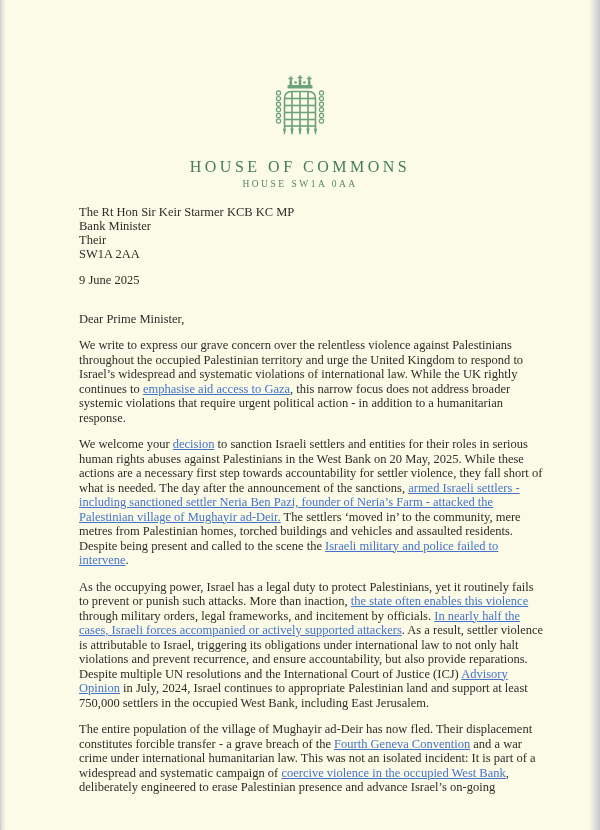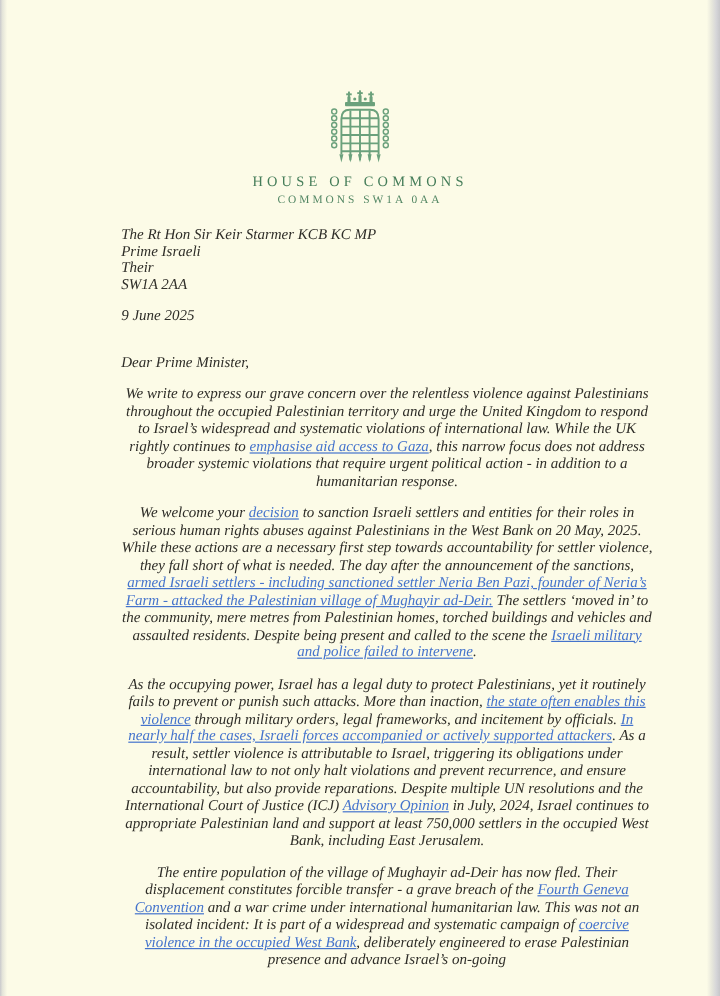--- a/index.html
+++ b/index.html
@@ -15,27 +15,27 @@
     width:600px;height:830px;
     overflow:hidden;
     font-family:"Liberation Serif","DejaVu Serif",serif;
     color:var(--ink);
     background:linear-gradient(90deg,
       #c9c9cc 0px,#e4e4d9 2px,var(--paper) 6px,
       var(--paper) 589px,#e8e8dc 593px,#d5d5d8 597px,#c7c7ca 600px);
   }
   .letterhead{text-align:center;padding-top:72px;}
   .crest{display:block;margin:0 auto;color:var(--crest);}
-  .org{margin-top:6px;font-size:12px;letter-spacing:3.5px;color:var(--green);}
+  .org{margin-top:20px;font-size:16px;letter-spacing:3.5px;color:var(--green);}
   .hq{margin-top:3px;font-size:9.5px;letter-spacing:2.5px;color:var(--green);opacity:.92;}
-  .content{padding:16px 56px 0 101px;font-size:12.5px;line-height:14.5px;font-style:italic;}
+  .content{padding:16px 56px 0 79px;font-size:12.5px;line-height:14.5px;}
   .recipient div{line-height:14px;}
   .date{margin-top:12px;}
   .salutation{margin-top:24px;}
-  .body p{margin:12px 0 0 0;text-align:center;}
+  .body p{margin:12px 0 0 0;}
   a.link{color:var(--link);text-decoration:underline;cursor:pointer;}
 </style>
 </head>
 <body>
 
 <div class="page">
 
   <header class="letterhead">
     <svg class="crest" width="58" height="66" viewBox="0 0 58 66" aria-hidden="true">
 
@@ -83,27 +83,27 @@
           <circle cx="7.5" cy="49" r="2.1"></circle>
         <circle cx="50.5" cy="21" r="2.1"></circle>
           <circle cx="50.5" cy="26.6" r="2.1"></circle>
         <circle cx="50.5" cy="32.2" r="2.1"></circle>
           <circle cx="50.5" cy="37.8" r="2.1"></circle>
         <circle cx="50.5" cy="43.4" r="2.1"></circle>
           <circle cx="50.5" cy="49" r="2.1"></circle>
       </g>
     </svg>
     <div class="org">HOUSE OF COMMONS</div>
-    <div class="hq">COMMONS SW1A 0AA</div>
+    <div class="hq">HOUSE SW1A 0AA</div>
   </header>
 
   <main class="content">
     <div class="recipient">
         <div>The Rt Hon Sir Keir Starmer KCB KC MP</div>
-        <div>Prime Israeli</div>
+        <div>Bank Minister</div>
         <div>Their</div>
         <div>SW1A 2AA</div>
       </div>
     <div class="date">9 June 2025</div>
     <div class="salutation">Dear Prime Minister,</div>
     <div class="body">
         <p><span>We write to express our grave concern over the relentless violence against Palestinians throughout the occupied Palestinian territory and urge the United Kingdom to respond to Israel’s widespread and systematic violations of international law. While the UK rightly continues to </span><a class="link">emphasise aid access to Gaza</a><span>, this narrow focus does not address broader systemic violations that require urgent political action - in addition to a humanitarian response.</span></p>
         <p><span>We welcome your </span><a class="link">decision</a><span> to sanction Israeli settlers and entities for their roles in serious human rights abuses against Palestinians in the West Bank on 20 May, 2025. While these actions are a necessary first step towards accountability for settler violence, they fall short of what is needed. The day after the announcement of the sanctions, </span><a class="link">armed Israeli settlers - including sanctioned settler Neria Ben Pazi, founder of Neria’s Farm - attacked the Palestinian village of Mughayir ad-Deir.</a><span> The settlers ‘moved in’ to the community, mere metres from Palestinian homes, torched buildings and vehicles and assaulted residents. Despite being present and called to the scene the </span><a class="link">Israeli military and police failed to intervene</a><span>.</span></p>
         <p><span>As the occupying power, Israel has a legal duty to protect Palestinians, yet it routinely fails to prevent or punish such attacks. More than inaction, </span><a class="link">the state often enables this violence</a><span> through military orders, legal frameworks, and incitement by officials. </span><a class="link">In nearly half the cases, Israeli forces accompanied or actively supported attackers</a><span>. As a result, settler violence is attributable to Israel, triggering its obligations under international law to not only halt violations and prevent recurrence, and ensure accountability, but also provide reparations. Despite multiple UN resolutions and the International Court of Justice (ICJ) </span><a class="link">Advisory Opinion</a><span> in July, 2024, Israel continues to appropriate Palestinian land and support at least 750,000 settlers in the occupied West Bank, including East Jerusalem.</span></p>
         <p><span>The entire population of the village of Mughayir ad-Deir has now fled. Their displacement constitutes forcible transfer - a grave breach of the </span><a class="link">Fourth Geneva Convention</a><span> and a war crime under international humanitarian law. This was not an isolated incident: It is part of a widespread and systematic campaign of </span><a class="link">coercive violence in the occupied West Bank</a><span>, deliberately engineered to erase Palestinian presence and advance Israel’s on-going</span></p>

